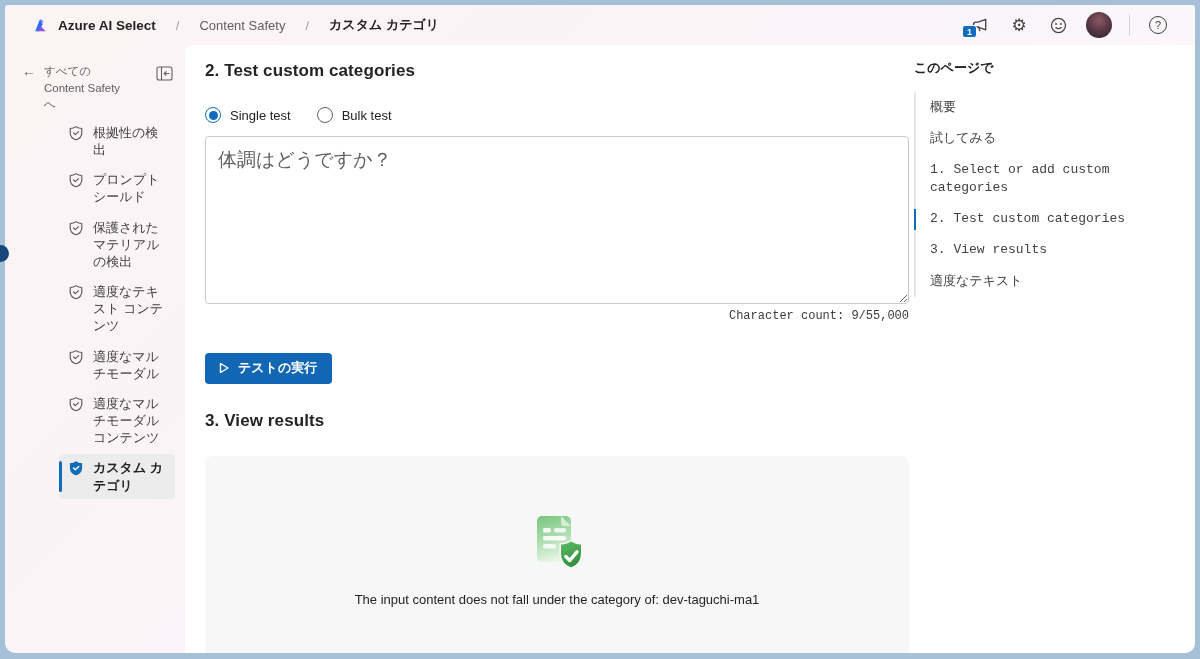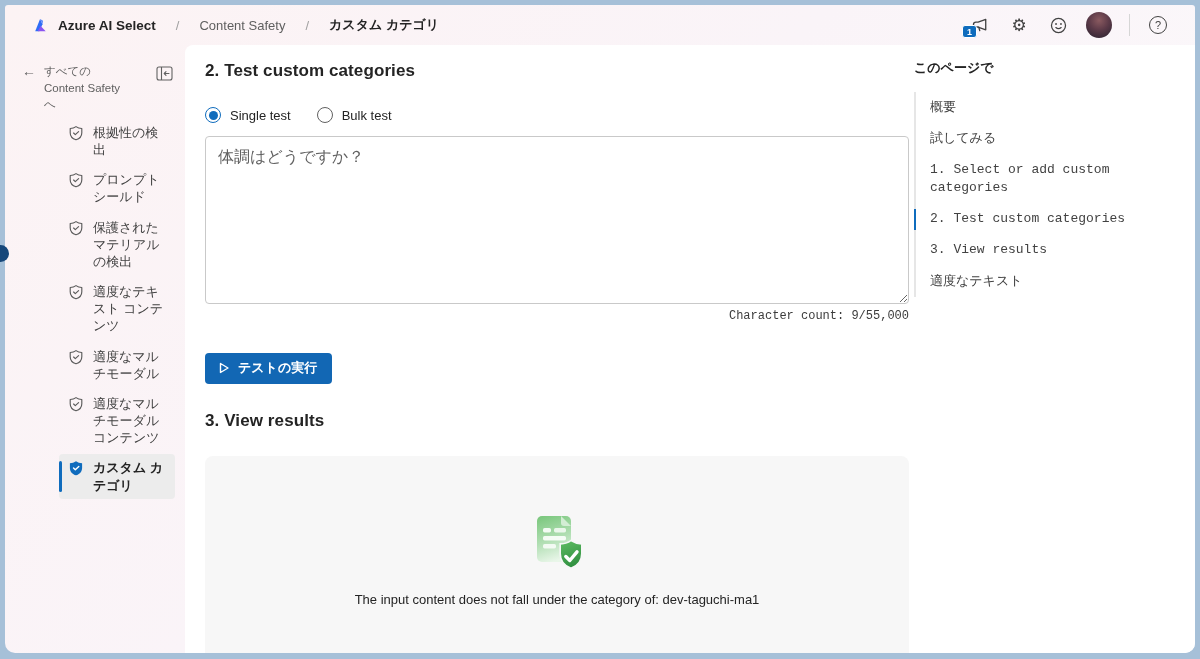--- a/index.html
+++ b/index.html
@@ -48,21 +48,21 @@
   .main { flex:1; background:#ffffff; border-radius:8px 0 0 0; position:relative; overflow:hidden; padding:16px 0 0 20px; }
   .content { width:704px; }
   h2.sec { font-size:17px; font-weight:700; color:#242424; letter-spacing:.1px; }
   .radio-row { display:flex; align-items:center; gap:26px; margin-top:26px; }
   .radio { display:flex; align-items:flex-end; gap:9px; cursor:pointer; }
   .radio-dot { width:16px; height:16px; border-radius:50%; border:1px solid #616161; background:#fff; display:flex; align-items:center; justify-content:center; flex:none; }
   .radio.checked .radio-dot { border:1px solid #0f6cbd; }
   .radio.checked .radio-dot::after { content:''; width:9px; height:9px; border-radius:50%; background:#0f6cbd; }
   .radio-label { font-size:13px; color:#242424; }
   .test-area { margin-top:13px; width:704px; height:168px; border:1px solid #c9c9c9; border-radius:4px; padding:10px 12px;
-    font-family:"Liberation Sans","DejaVu Sans",sans-serif; font-size:16px; color:#616161; resize:both; outline:none; background:#fff; display:block; }
+    font-family:"Liberation Sans","DejaVu Sans",sans-serif; font-size:19px; color:#616161; resize:both; outline:none; background:#fff; display:block; }
   .char-count { width:704px; text-align:right; margin-top:5px; font-size:12px; color:#3b3b3b;font-family:Liberation Mono, monospace; }
   .run-btn { margin-top:30px; display:inline-flex; align-items:center; gap:8px; background:#1267b4; color:#fff; border:none;
     border-radius:4px; padding:6px 15px 7px 13px; font-size:13px; font-weight:700; cursor:pointer; font-family:inherit; }
   h2.sec3 { margin-top:27px; }
   .result-panel { margin-top:25px; width:704px; height:205px; background:#f7f7f7; border-radius:8px;
     display:flex; flex-direction:column; align-items:center; justify-content:center; gap:12px; }
   .result-text { font-size:13px; color:#242424; }
 
   
   .pagenav { position:absolute; left:729px; top:14px; width:250px;font-family:Liberation Mono, monospace; }

